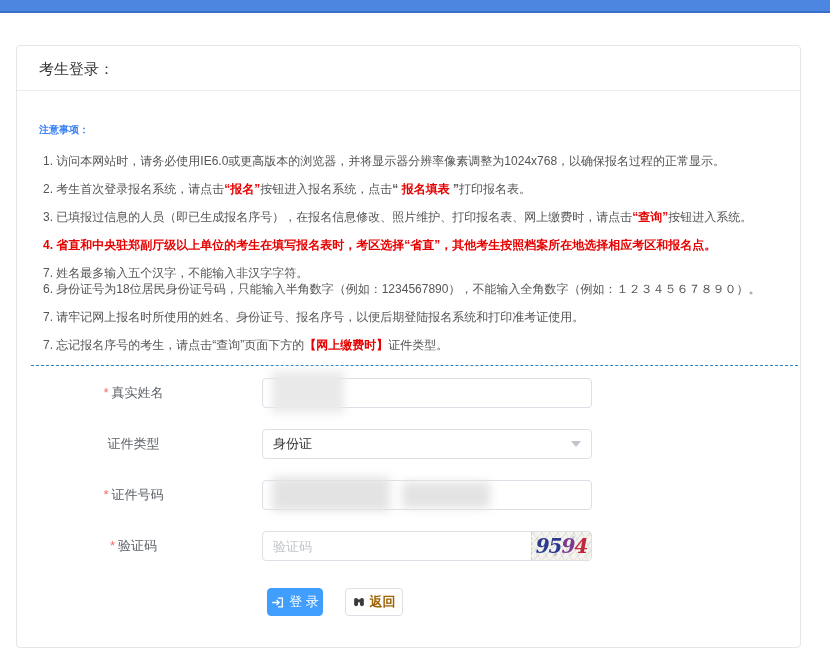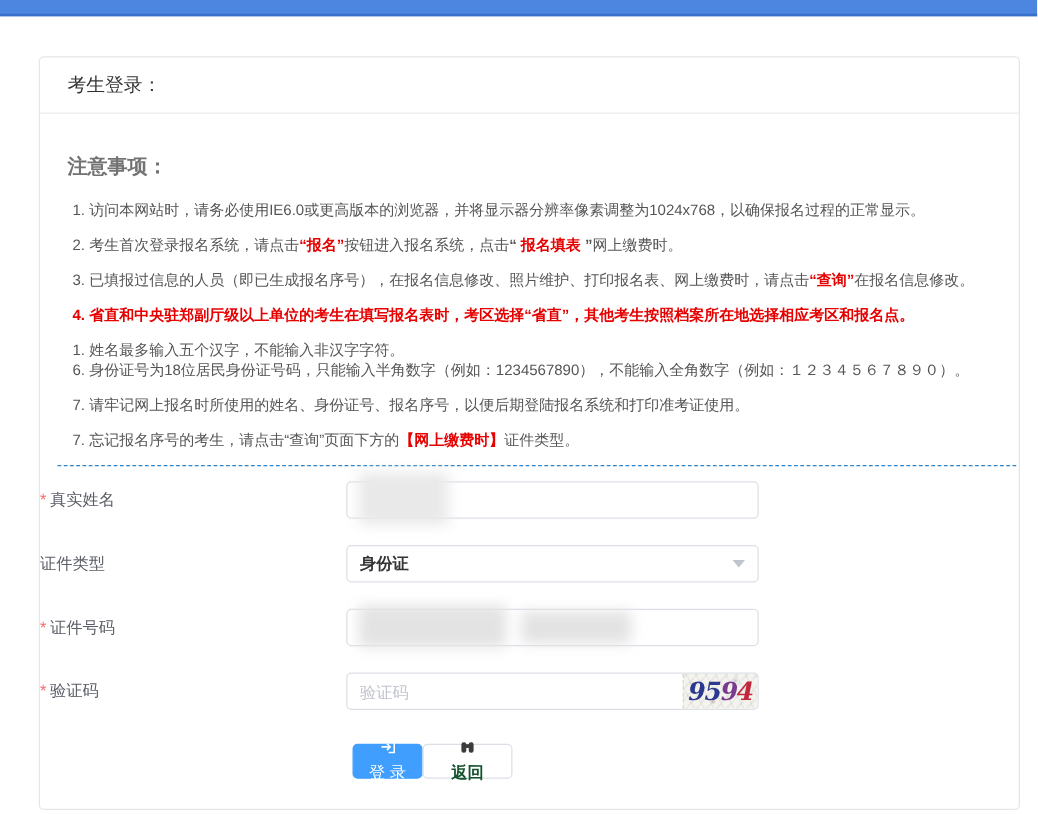--- a/index.html
+++ b/index.html
@@ -5,59 +5,59 @@
   * { margin:0; padding:0; box-sizing:border-box; }
   html,body { background:#fff; }
   body { font-family:"Liberation Sans","DejaVu Sans",sans-serif; }
   .screen { position:relative; width:830px; height:651px; background:#fff; overflow:hidden; }
 
   
   .topbar { position:absolute; left:0; top:0; width:100%; height:13px;
             background:#4c86e0; border-bottom:2px solid #3a6fc9; }
 
   
-  .card { position:absolute; left:31px; top:45px; width:785px; height:603px;
+  .card { position:absolute; left:16px; top:45px; width:785px; height:603px;
           background:#fff; border:1px solid #e6e6e6; border-radius:4px; }
   .card-header { height:45px; line-height:45px; padding-left:22px;
                  border-bottom:1px solid #ededed; font-size:15px; color:#333; }
 
   
   .notice { padding:32px 20px 0 22px; }
-  .notice-title { color:#737373; font-weight:bold; font-size:16px; margin-bottom:16px; }
+  .notice-title { color:#3b82f6; font-weight:bold; font-size:10px; margin-bottom:16px; }
   .notice-list { list-style:none; margin-left:4px; }
   .notice-list li { font-size:12px; line-height:16px; color:#555; margin-bottom:12px; }
   .notice-list li:nth-child(5) { margin-bottom:0; }
   .seg-red { color:#e60000; }
   .seg-bold { font-weight:bold;margin-top:24px; }
 
   
   .dashed-sep { margin:8px 2px 0 14px; border-top:1px dashed #2e82c6; height:0; }
 
   
   .form { margin-top:12px; }
   .form-row { display:flex; align-items:center; height:30px; margin-bottom:21px; }
-  .form-label { width:245px; text-align:left; padding-right:12px; font-size:13px; color:#5a5e66; }
+  .form-label { width:245px; text-align:center; padding-right:12px; font-size:13px; color:#5a5e66; }
   .req { color:#f56c6c; margin-right:3px; font-size:13px; }
   .input-wrap { position:relative; width:330px; height:30px; }
   .text-input { width:100%; height:100%; border:1px solid #dcdfe6; border-radius:4px;
                 padding:0 10px; font-size:13px; color:#333; outline:none;
                 font-family:"Liberation Sans","DejaVu Sans",sans-serif; }
   .text-input::placeholder { color:#c0c4cc; }
 
   
   .redact { position:absolute; background:#e3e3e3; filter:blur(5px); border-radius:3px; pointer-events:none; }
   .redact.r-name  { left:10px; top:-7px; width:72px; height:42px; background:#e9e9e9; }
   .redact.r-id1   { left:10px; top:-3px; width:118px; height:34px; }
   .redact.r-id2   { left:140px; top:2px; width:88px; height:26px; }
 
   
   .select-box { display:flex; align-items:center; width:330px; height:30px;
                 border:1px solid #dcdfe6; border-radius:4px; padding:0 10px;
                 font-size:13px; color:#333; background:#fff; cursor:pointer; }
-  .select-box .sel-value { flex:1;font-weight:bold; }
+  .select-box .sel-value { flex:1; }
   .caret { width:0; height:0; border-left:5px solid transparent; border-right:5px solid transparent;
            border-top:6px solid #c0c4cc; }
 
   
   .captcha-box { position:absolute; right:1px; top:1px; width:60px; height:28px;
                  border-radius:0 3px 3px 0; display:flex; align-items:center; justify-content:center;
                  background:
                    radial-gradient(circle at 12% 30%, rgba(160,150,120,.35) 0 1px, transparent 2px),
                    radial-gradient(circle at 70% 20%, rgba(120,140,160,.35) 0 1px, transparent 2px),
                    radial-gradient(circle at 40% 80%, rgba(150,120,120,.35) 0 1px, transparent 2px),
@@ -66,44 +66,44 @@
                    repeating-linear-gradient(-48deg, rgba(140,150,170,.18) 0 1px, transparent 1px 6px),
                    #f4f3ee;
                  border-left:1px dashed #ccc; cursor:pointer; }
   .captcha-digit { font-family:"DejaVu Serif","Liberation Serif",serif;
                    font-weight:bold; font-style:italic; font-size:20px; letter-spacing:-1px;
                    line-height:1; }
 
   
   .btn-row { display:flex; align-items:center; margin-left:250px; margin-top:27px; }
   .btn { display:inline-flex; align-items:center; justify-content:center; gap:5px;
-         height:28px; border-radius:4px; font-size:13px; cursor:pointer; border:1px solid transparent;flex-direction:column; }
+         height:28px; border-radius:4px; font-size:13px; cursor:pointer; border:1px solid transparent; }
   .btn-login { background:#409eff; color:#fff; width:56px; border-color:#409eff; }
-  .btn-back  { background:#fff; color:#14532d; width:72px; border:1px solid #dcdfe6; font-weight:bold; }
+  .btn-back  { background:#fff; color:#a16207; width:58px; border:1px solid #dcdfe6; margin-left:22px; font-weight:bold; }
   .btn svg { display:block; }
 </style>
 </head>
 <body>
 
 <div class="screen">
 
   <div class="topbar"></div>
 
   <div class="card">
 
     <div class="card-header">考生登录：</div>
 
     <div class="notice">
       <div class="notice-title">注意事项：</div>
       <ul class="notice-list" id="notice-list">
           <li><span>1. 访问本网站时，请务必使用IE6.0或更高版本的浏览器，并将显示器分辨率像素调整为1024x768，以确保报名过程的正常显示。</span></li>
-          <li><span>2. 考生首次登录报名系统，请点击</span><span class="seg-red seg-bold">“报名”</span><span>按钮进入报名系统，点击</span><span class="seg-bold">“</span><span class="seg-red seg-bold"> 报名填表 </span><span class="seg-bold">”</span><span>网上缴费时。</span></li>
-          <li><span>3. 已填报过信息的人员（即已生成报名序号），在报名信息修改、照片维护、打印报名表、网上缴费时，请点击</span><span class="seg-red seg-bold">“查询”</span><span>在报名信息修改。</span></li>
+          <li><span>2. 考生首次登录报名系统，请点击</span><span class="seg-red seg-bold">“报名”</span><span>按钮进入报名系统，点击</span><span class="seg-bold">“</span><span class="seg-red seg-bold"> 报名填表 </span><span class="seg-bold">”</span><span>打印报名表。</span></li>
+          <li><span>3. 已填报过信息的人员（即已生成报名序号），在报名信息修改、照片维护、打印报名表、网上缴费时，请点击</span><span class="seg-red seg-bold">“查询”</span><span>按钮进入系统。</span></li>
           <li><span class="seg-red seg-bold">4. 省直和中央驻郑副厅级以上单位的考生在填写报名表时，考区选择“省直”，其他考生按照档案所在地选择相应考区和报名点。</span></li>
-          <li><span>1. 姓名最多输入五个汉字，不能输入非汉字字符。</span></li>
+          <li><span>7. 姓名最多输入五个汉字，不能输入非汉字字符。</span></li>
           <li><span>6. 身份证号为18位居民身份证号码，只能输入半角数字（例如：1234567890），不能输入全角数字（例如：１２３４５６７８９０）。</span></li>
           <li><span>7. 请牢记网上报名时所使用的姓名、身份证号、报名序号，以便后期登陆报名系统和打印准考证使用。</span></li>
           <li><span>7. 忘记报名序号的考生，请点击“查询”页面下方的</span><span class="seg-red seg-bold">【网上缴费时】</span><span>证件类型。</span></li>
         </ul>
     </div>
 
     <div class="dashed-sep"></div>
 
     <div class="form">
 

